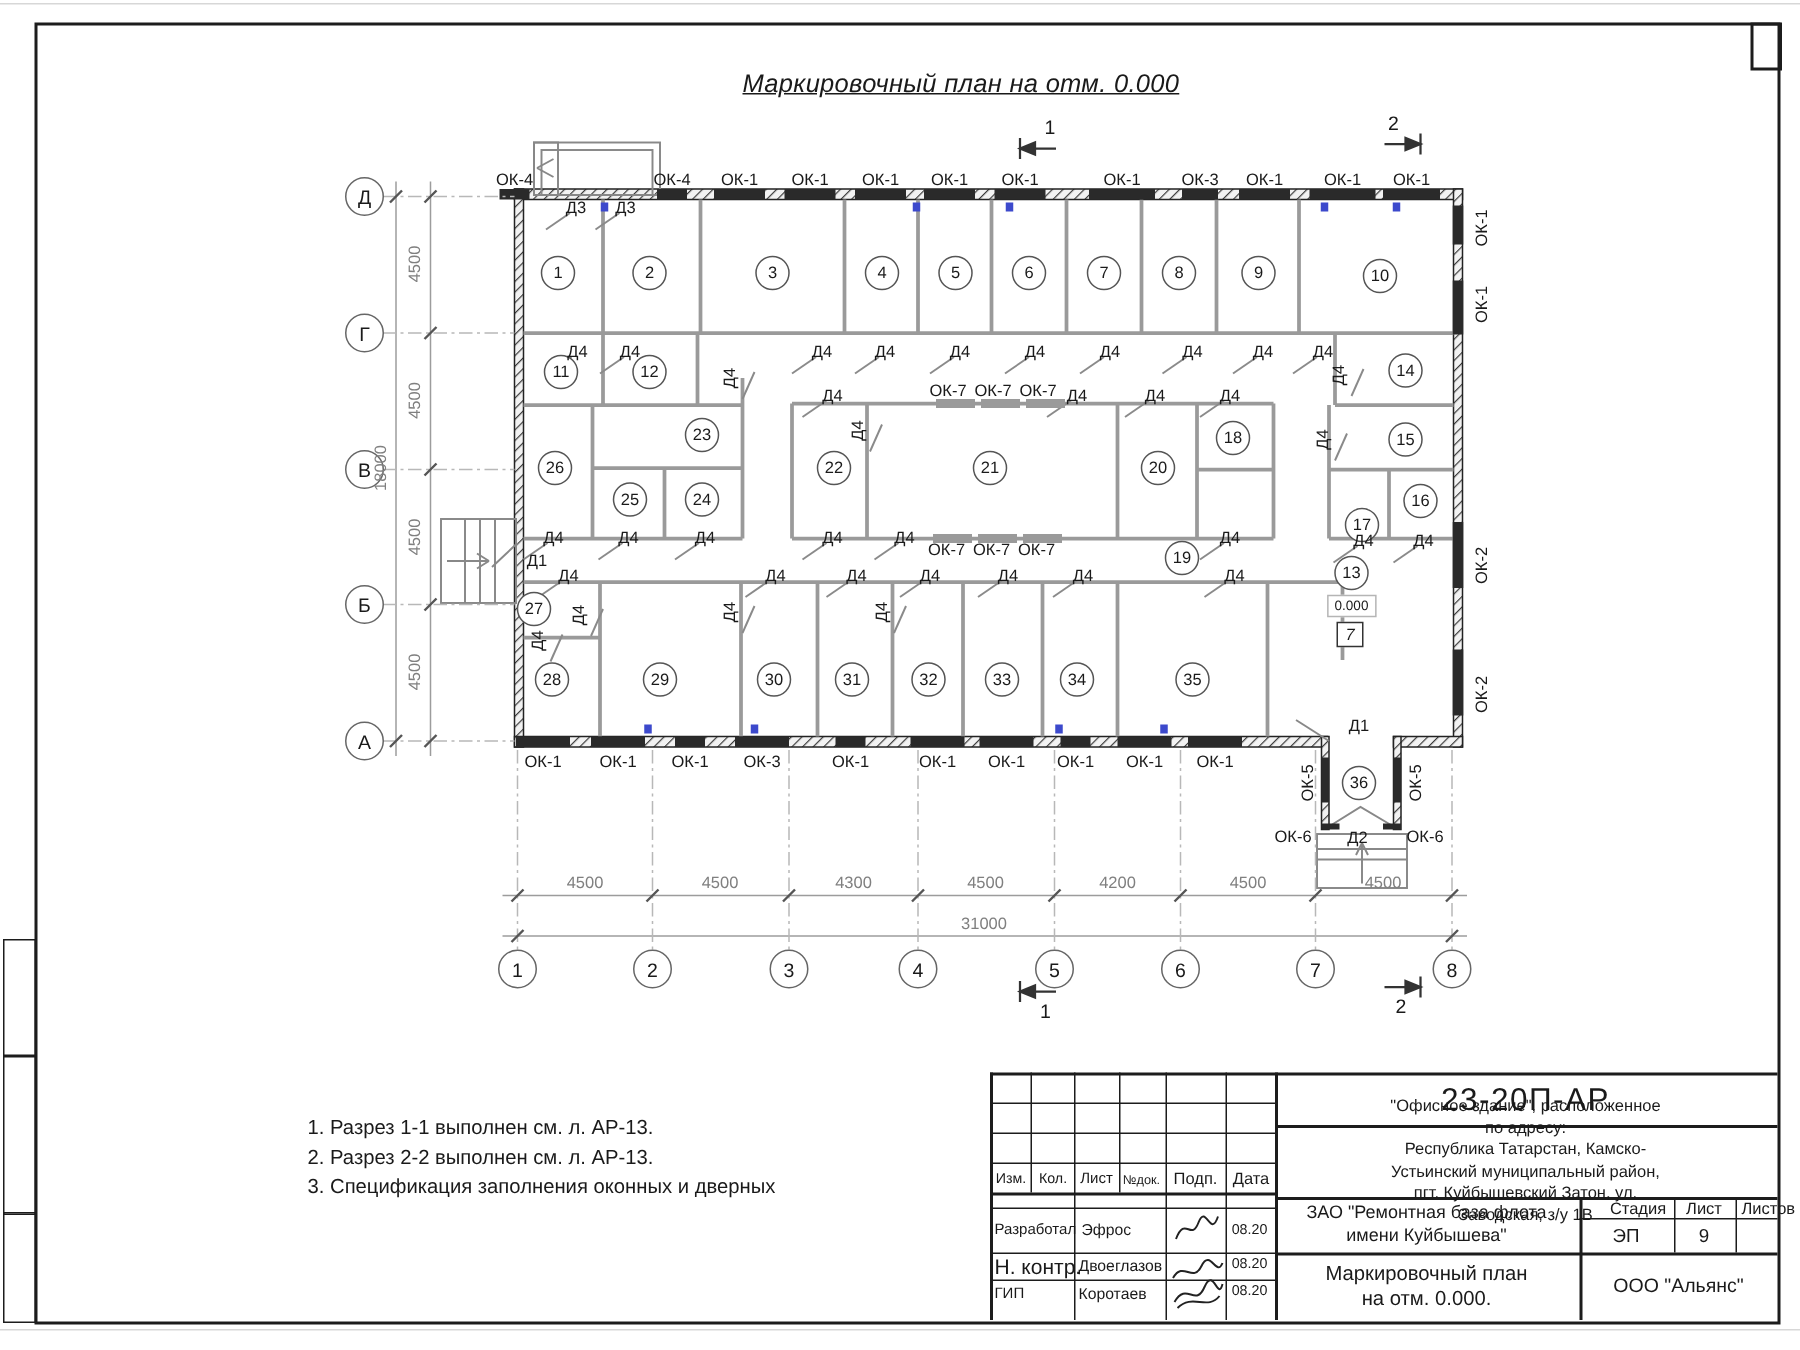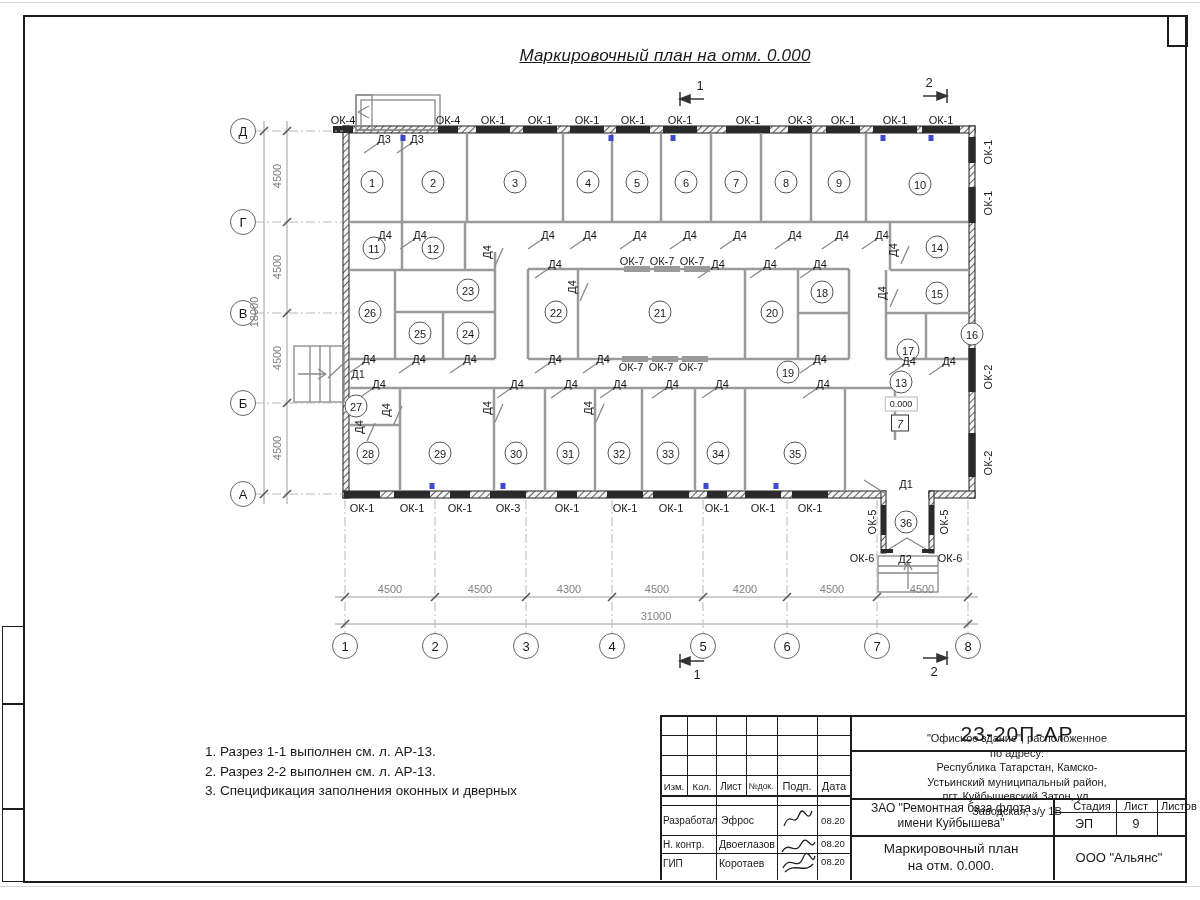--- a/index.html
+++ b/index.html
@@ -1,21 +1,21 @@
 <!DOCTYPE html>
 <html><head>
 <meta charset="utf-8">
 <style>
   html,body{margin:0;padding:0;background:#fff;font-family:"Liberation Sans",sans-serif;color:#1a1a1a}
   .sheet{position:relative;width:1200px;height:900px;background:#fff;overflow:hidden}
   .edge{position:absolute;background:#d7d7d7}
   .frame{position:absolute;left:23px;top:15px;width:1160px;height:864px;border:2px solid #1c1c1c}
   .corner-box{position:absolute;left:1167px;top:15px;width:17px;height:28px;border:2px solid #1c1c1c}
   .margin-box{position:absolute;left:2px;width:20px;border:1.5px solid #1c1c1c}
-  .plan-title{position:absolute;left:495px;top:46px;width:340px;text-align:center;font-style:italic;
+  .plan-title{position:absolute;left:495px;top:46px;width:340px;text-align:left;font-style:italic;
     font-size:17px;text-decoration:underline;letter-spacing:.2px;white-space:nowrap}
   svg.plan{position:absolute;left:0;top:0;width:1200px;height:900px}
   #labels{position:absolute;left:0;top:0;width:1200px;height:900px;pointer-events:none}
   .lbl{position:absolute;transform:translate(-50%,-50%);font-size:11px;white-space:nowrap}
   .lbl.rot{transform:translate(-50%,-50%) rotate(-90deg)}
   .bubble{position:absolute;width:21px;height:21px;border:1px solid #555;border-radius:50%;background:#fff;
     font-size:11px;display:flex;align-items:center;justify-content:center;transform:translate(-50%,-50%)}
   .gbubble{width:24px;height:24px;font-size:13px;border-color:#666}
   .dim{position:absolute;transform:translate(-50%,-50%);font-size:11px;color:#808080;white-space:nowrap}
   .dim.rot{transform:translate(-50%,-50%) rotate(-90deg)}
@@ -248,21 +248,21 @@
       <div class="bubble" style="left: 686px; top: 182px;">6</div>
       <div class="bubble" style="left: 736px; top: 182px;">7</div>
       <div class="bubble" style="left: 786px; top: 182px;">8</div>
       <div class="bubble" style="left: 839px; top: 182px;">9</div>
       <div class="bubble" style="left: 920px; top: 184px;">10</div>
       <div class="bubble" style="left: 374px; top: 248px;">11</div>
       <div class="bubble" style="left: 433px; top: 248px;">12</div>
       <div class="bubble" style="left: 901px; top: 382px;">13</div>
       <div class="bubble" style="left: 937px; top: 247px;">14</div>
       <div class="bubble" style="left: 937px; top: 293px;">15</div>
-      <div class="bubble" style="left: 972px; top: 334px;">16</div>
+      <div class="bubble" style="left: 947px; top: 334px;">16</div>
       <div class="bubble" style="left: 908px; top: 334px; margin-top: 16px;">17</div>
       <div class="bubble" style="left: 822px; top: 292px;">18</div>
       <div class="bubble" style="left: 788px; top: 337px; margin-top: 35px;">19</div>
       <div class="bubble" style="left: 772px; top: 312px;">20</div>
       <div class="bubble" style="left: 660px; top: 312px;">21</div>
       <div class="bubble" style="left: 556px; top: 312px;">22</div>
       <div class="bubble" style="left: 468px; top: 290px;">23</div>
       <div class="bubble" style="left: 468px; top: 333px;">24</div>
       <div class="bubble" style="left: 420px; top: 333px;">25</div>
       <div class="bubble" style="left: 370px; top: 312px;">26</div>
@@ -425,21 +425,21 @@
     <div class="tbt" style="left:674px;top:786px;font-size:9.5px">Изм.</div>
     <div class="tbt" style="left:702px;top:786px;font-size:9.5px">Кол.</div>
     <div class="tbt" style="left:731px;top:786px;font-size:10px">Лист</div>
     <div class="tbt" style="left:761px;top:786px;font-size:8.5px">№док.</div>
     <div class="tbt" style="left:797px;top:786px;font-size:11px">Подп.</div>
     <div class="tbt" style="left:834px;top:786px;font-size:11px">Дата</div>
 
     <div class="tbt left" style="left:663px;top:820px;font-size:10px">Разработал</div>
     <div class="tbt left" style="left:721px;top:820px;font-size:10.5px">Эфрос</div>
     <div class="tbt" style="left:833px;top:820px;font-size:9.5px">08.20</div>
-    <div class="tbt left" style="left:663px;top:844px;font-size:10px">Н. контр.</div>
+    <div class="tbt left" style="left:663px;top:844px;font-size:14px">Н. контр.</div>
     <div class="tbt left" style="left:719px;top:844px;font-size:10.5px">Двоеглазов</div>
     <div class="tbt" style="left:833px;top:843px;font-size:9.5px">08.20</div>
     <div class="tbt left" style="left:663px;top:863px;font-size:10px">ГИП</div>
     <div class="tbt left" style="left:719px;top:863px;font-size:10.5px">Коротаев</div>
     <div class="tbt" style="left:833px;top:861px;font-size:9.5px">08.20</div>
 
     <svg class="sig" style="left:781px;top:806px" width="34" height="26">
       <path d="M3 20 C9 4 13 22 18 9 S26 20 31 5" stroke="#222" stroke-width="1.3" fill="none"></path>
     </svg>
     <svg class="sig" style="left:779px;top:838px" width="38" height="40">

